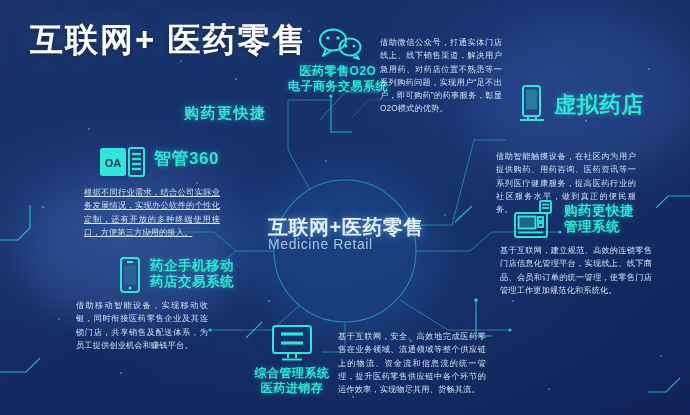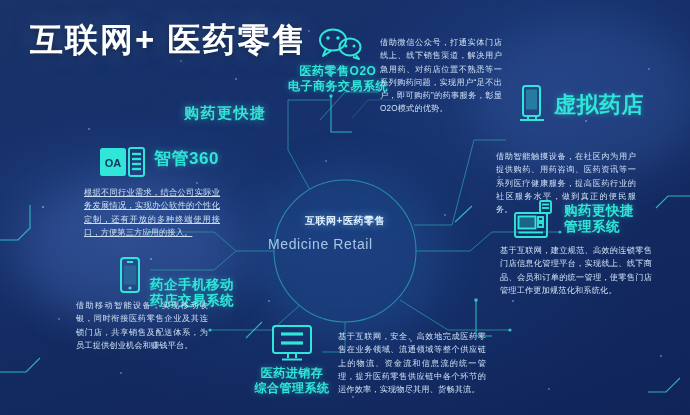--- a/index.html
+++ b/index.html
@@ -56,21 +56,21 @@
   .tagline {
     position:absolute; color:#35e3d6; font-size:15px; font-weight:bold;
     letter-spacing:1.5px; white-space:nowrap;
     text-shadow:0 0 8px rgba(53,227,214,.5);
   }
 
   
   #hub { position:absolute; left:268px; top:174px; width:154px; height:154px; }
   #hubcn {
     position:absolute; left:0; right:0; top:40px; text-align:center;
-    color:#dff1ff; font-size:10px; font-weight:bold; letter-spacing:.5px;
+    color:#dff1ff; font-size:20px; font-weight:bold; letter-spacing:.5px;
     white-space:nowrap;
     text-shadow:0 0 10px rgba(140,210,255,.6);
   }
   #huben {
     position:absolute; left:0; right:0; top:62px; text-align:left;
     color:#a8c6e8; font-size:14px; letter-spacing:.6px; white-space:nowrap;
   }
 </style>
 </head>
 <body>
@@ -228,36 +228,36 @@
       <svg viewBox="0 0 44 38" width="44" height="38" fill="none" stroke="#2fe6d8" stroke-width="2">
         <rect x="3" y="2" width="38" height="27" rx="2.5"></rect>
         <line x1="11" y1="10" x2="33" y2="10" stroke-width="3.2"></line>
         <line x1="11" y1="19" x2="33" y2="19" stroke-width="3.2"></line>
         <line x1="18" y1="29" x2="18" y2="34"></line>
         <line x1="26" y1="29" x2="26" y2="34"></line>
         <line x1="12" y1="35.5" x2="32" y2="35.5"></line>
       </svg>
     </div>
     <div class="hdg" style="margin-top:42px;font-size:12px;text-align:center;">
+      <div>综合管理系统</div>
       <div>医药进销存</div>
-      <div>综合管理系统</div>
     </div>
   </div>
   <div class="blk body" style="left:322px;top:330px;width:148px;margin-left:16px;">基于互联网，安全、高效地完成医药零售在业务领域、流通领域等整个供应链上的物流、资金流和信息流的统一管理，提升医药零售供应链中各个环节的运作效率，实现物尽其用、货畅其流。</div>
 
   <div class="blk" style="left:118px;top:256px;width:160px;">
     <div class="ico" style="left:0;top:0;width:24px;height:38px;">
       <svg viewBox="0 0 24 38" width="24" height="38" fill="none" stroke="#2fe6d8" stroke-width="2">
         <rect x="3" y="2" width="18" height="34" rx="3"></rect>
         <line x1="9" y1="6" x2="15" y2="6"></line>
         <circle cx="12" cy="32" r="1.6" fill="#2fe6d8" stroke="none"></circle>
         <rect x="6" y="9.5" width="12" height="19" fill="#2fe6d8" opacity=".18" stroke="none"></rect>
       </svg>
     </div>
-    <div class="hdg" style="position:absolute;left:32px;top:2px;font-size:13.5px;margin-top:19px;">
+    <div class="hdg" style="position:absolute;left:32px;top:2px;font-size:13.5px;">
       <div>药企手机移动</div>
       <div>药店交易系统</div>
     </div>
   </div>
   <div class="blk body" style="left:76px;top:299px;width:132px;">借助移动智能设备，实现移动收银，同时衔接医药零售企业及其连锁门店，共享销售及配送体系，为员工提供创业机会和赚钱平台。</div>
 
   <div class="blk" style="left:98px;top:146px;width:160px;">
     <div class="ico" style="left:0;top:0;width:48px;height:32px;">
       <svg viewBox="0 0 48 32" width="48" height="32">
         <rect x="2" y="2" width="26" height="28" rx="2.5" fill="#2fe6d8"></rect>

